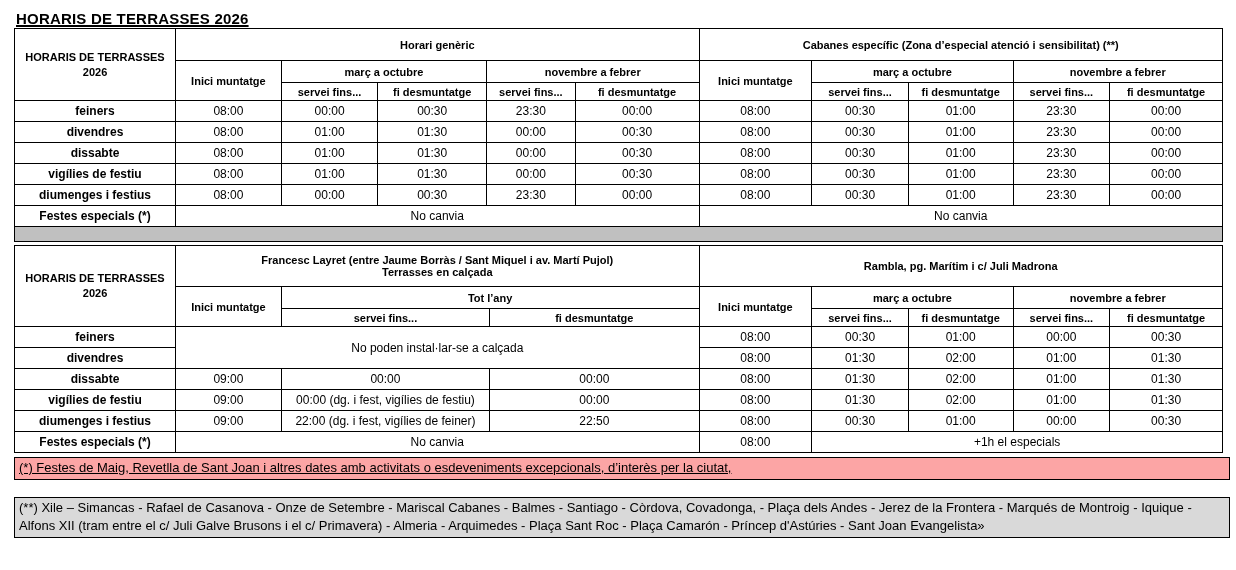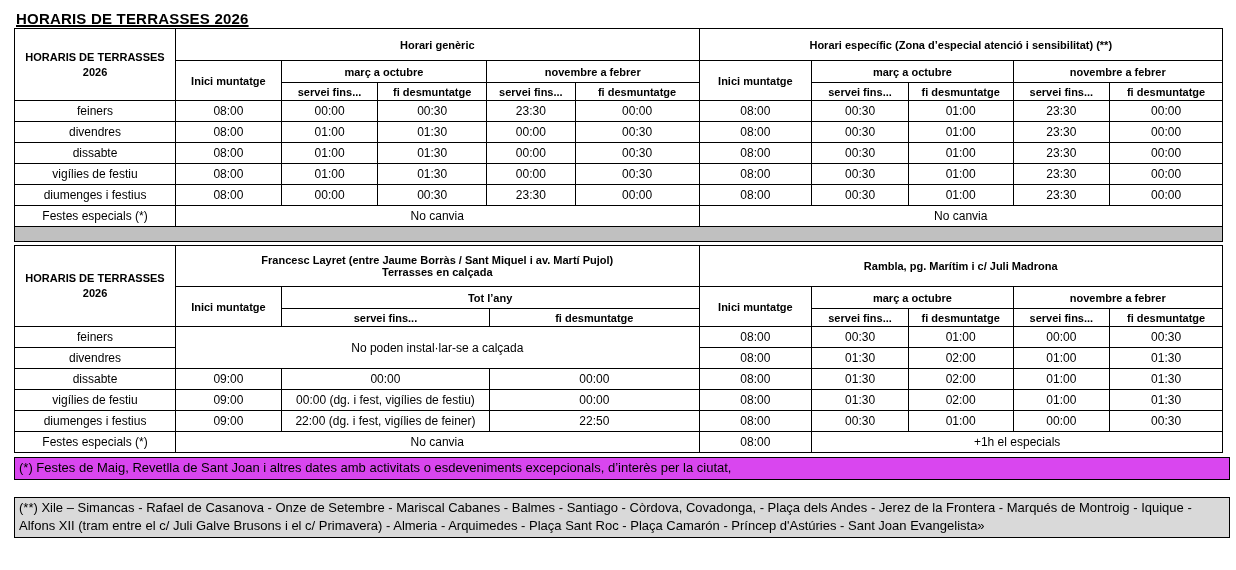--- a/index.html
+++ b/index.html
@@ -22,21 +22,21 @@
     width: 1209px; margin-top: 0;
   }
   .sched th, .sched td {
     border: 1px solid #000; padding: 0 2px;
     text-align: center; vertical-align: middle; overflow: hidden;
   }
   .sched th { font-size: 11px; font-weight: bold; }
   .sched td { font-size: 12px; }
   .sec-title { font-size: 13px; }
   .corner { font-size: 13px; font-weight: bold; line-height: 15px; padding: 0 14px; }
-  .lbl { font-weight: normal; text-align: left; padding-left: 3px; font-size: 12.5px; }
+  .lbl { font-weight: bold; text-align: left; padding-left: 3px; font-size: 12.5px; }
   .dleft { border-left: 3px double #000; }
   .small { font-size: 11px; white-space: nowrap; }
   tr.hr1 { height: 32px; }
   tr.hr1b { height: 41px; }
   tr.hr2 { height: 22px; }
   tr.hr3 { height: 18px; }
   tr.drow { height: 21px; }
   .t1 { margin-top: 20px; }
   .band {
     width: 1209px; height: 16px;
@@ -68,21 +68,21 @@
       <col style="width:112px">
         <col style="width:96px">
         <col style="width:104px">
         <col style="width:96px">
         <col style="width:112px">
     </colgroup>
     <tbody>
         <tr class="hr1">
       <th rowspan="3" class="corner">HORARIS DE TERRASSES 2026</th>
       <th colspan="5" class="sec-title dleft">Horari genèric</th>
-      <th colspan="5" class="sec-title dleft">Horari específic (Zona d’especial atenció i sensibilitat) (**)</th>
+      <th colspan="5" class="sec-title dleft">Cabanes específic (Zona d’especial atenció i sensibilitat) (**)</th>
     </tr>
     <tr class="hr2">
       <th rowspan="2" class="dleft">Inici muntatge</th>
       <th colspan="2">març a octubre</th>
       <th colspan="2">novembre a febrer</th>
       <th rowspan="2" class="dleft">Inici muntatge</th>
       <th colspan="2">març a octubre</th>
       <th colspan="2">novembre a febrer</th>
     </tr>
     <tr class="hr3">
@@ -260,17 +260,17 @@
     <tr class="drow">
       <td class="lbl">Festes especials (*)</td>
       <td colspan="3" class="dleft">No canvia</td>
       <td class="dleft">08:00</td>
       <td colspan="4">+1h el especials</td>
     </tr>
   </tbody>
     </table>
 
   <div class="fnotes">
-    <div class="fnote" style="background: #d946ef;">(*) Festes de Maig, Revetlla de Sant Joan i altres dates amb activitats o esdeveniments excepcionals, d’interès per la ciutat,</div>
+    <div class="fnote" style="background: #fca5a5; text-decoration: underline;">(*) Festes de Maig, Revetlla de Sant Joan i altres dates amb activitats o esdeveniments excepcionals, d’interès per la ciutat,</div>
     <div class="fnote" style="background: rgb(217, 217, 217);">(**) Xile – Simancas - Rafael de Casanova - Onze de Setembre - Mariscal Cabanes - Balmes - Santiago - Còrdova, Covadonga, - Plaça dels Andes - Jerez de la Frontera - Marqués de Montroig - Iquique - Alfons XII (tram entre el c/ Juli Galve Brusons i el c/ Primavera) - Almeria - Arquimedes - Plaça Sant Roc - Plaça Camarón - Príncep d'Astúries - Sant Joan Evangelista»</div>
   </div>
 
 </div>
 
 </body></html>

